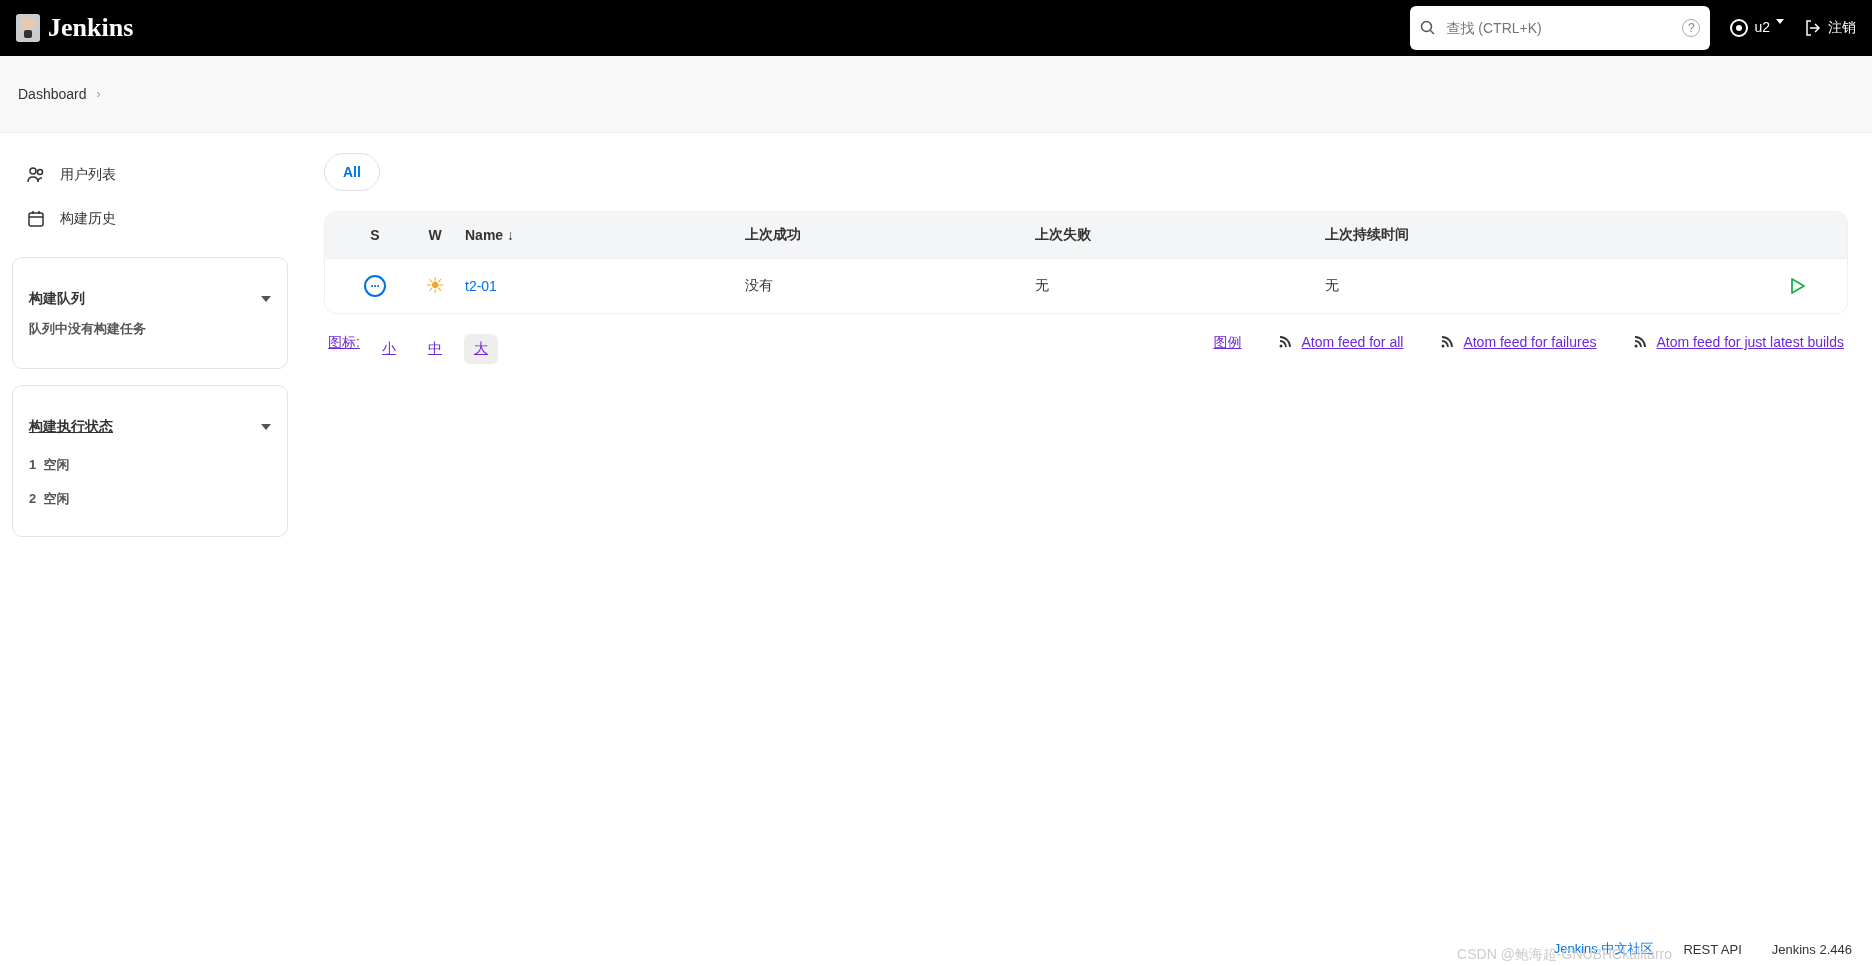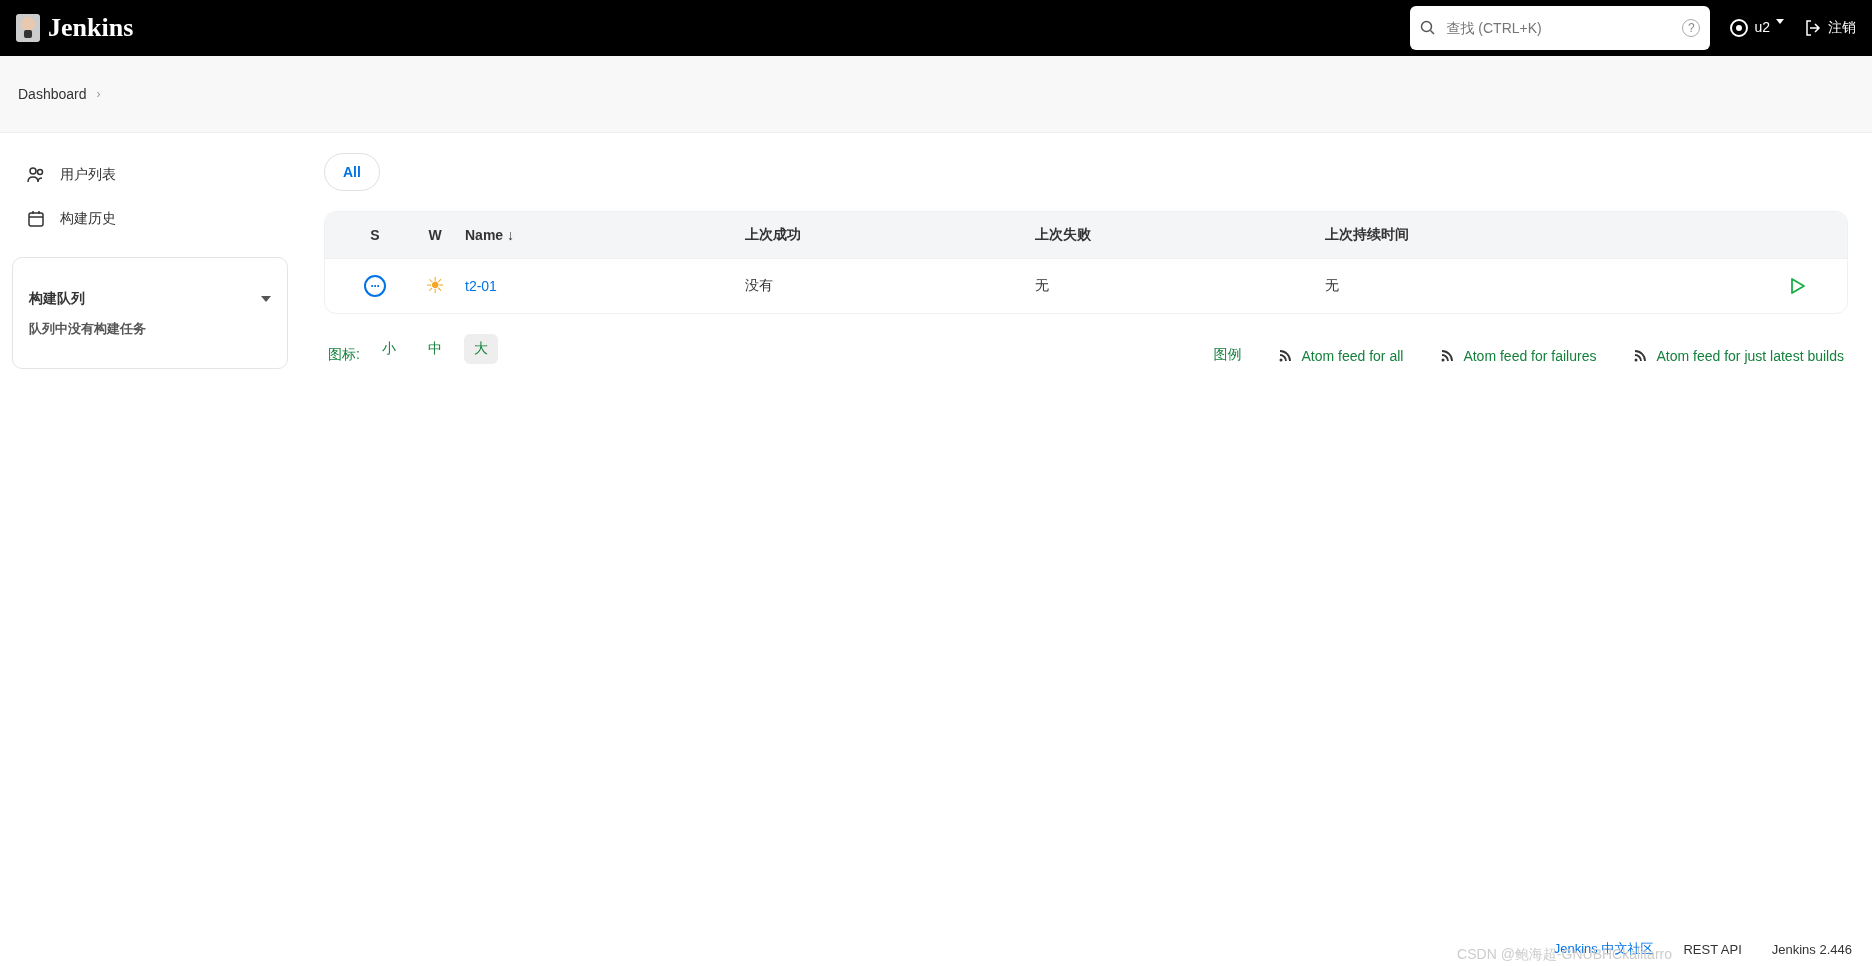--- a/index.html
+++ b/index.html
@@ -50,21 +50,21 @@
     .jobs { border:1px solid #f0f0f0; border-radius:12px; overflow:hidden; }
     .jobs-head, .jobs-row { display:grid; grid-template-columns: 60px 60px 280px 290px 290px 1fr 60px; align-items:center; padding:14px 20px; }
     .jobs-head { background:#f4f5f7; font-weight:600; color:#333; font-size:14px; }
     .jobs-row { border-top:1px solid #f0f0f0; }
     .job-name { color:#0073e6; cursor:pointer; }
     .status-circle { width:22px; height:22px; border:2px solid #0073e6; border-radius:50%; display:flex; align-items:center; justify-content:center; color:#0073e6; font-weight:bold; letter-spacing:-1px; font-size:12px; }
     .weather-sun { color:#f5a623; font-size:22px; }
     .play-btn { width:18px; height:18px; color:#1aae48; cursor:pointer; }
     
     
-    .toolbar { display:flex; align-items:flex-end; padding: 20px 4px; font-size:14px; color:#15803d; gap:12px; }
+    .toolbar { display:flex; align-items:flex-start; padding: 20px 4px; font-size:14px; color:#6d28d9; gap:12px;text-decoration:underline; }
     .size-btn { padding:6px 10px; border-radius:6px; cursor:pointer; }
     .size-btn.active { background:#eee; }
     .toolbar-spacer { flex:1; }
     .feed-link { display:flex; align-items:center; gap:8px; cursor:pointer; margin-left:24px; }
     .rss-icon { width:16px; height:16px; }
     
     
     .footer { position:fixed; bottom:8px; right:20px; display:flex; gap:30px; font-size:13px; color:#333; align-items:center; }
     .footer a { color:#0073e6; text-decoration:none; }
     .watermark { position:fixed; bottom:2px; right:200px; color:#ccc; font-size:14px; pointer-events:none; }
@@ -140,20 +140,34 @@
     </div>
 
     <div class="card">
       <div class="card-header">
         <span>构建队列</span>
         <span class="chev-down-dark"></span>
       </div>
       <div class="card-body">队列中没有构建任务</div>
     </div>
 
+    <div class="card">
+      <div class="card-header underline">
+        <span>构建执行状态</span>
+        <span class="chev-down-dark"></span>
+      </div>
+      <div class="exec-row">
+        <span>1</span>&nbsp;
+        <span>空闲</span>
+      </div>
+      <div class="exec-row">
+        <span>2</span>&nbsp;
+        <span>空闲</span>
+      </div>
+    </div>
   </div>
 
   <div class="main">
     <div class="tab-bar">
       <div class="tab">All</div>
     </div>
 
     <div class="jobs">
       <div class="jobs-head">
         <div style="text-align:center">S</div>

